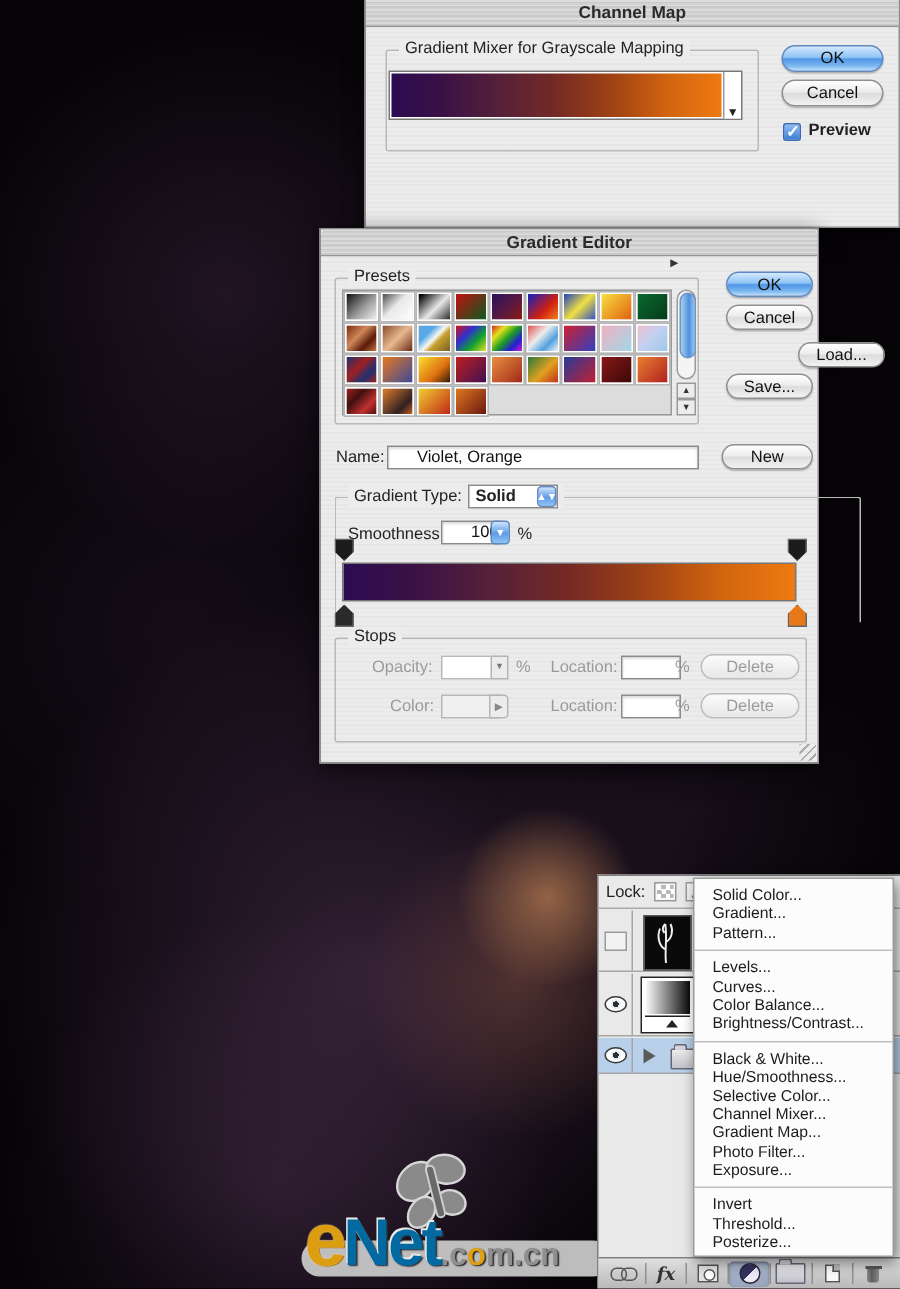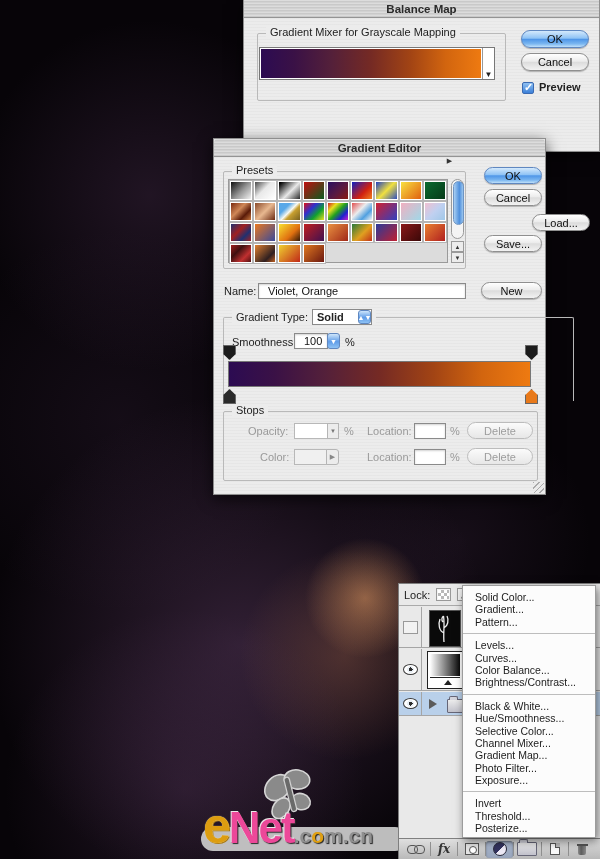--- a/index.html
+++ b/index.html
@@ -32,21 +32,21 @@
      font-size:11px;color:#222;white-space:nowrap;}
   .aquabtn{position:absolute;border:1px solid #8f8f8f;border-radius:9px;box-sizing:border-box;
      display:flex;align-items:center;justify-content:center;font-size:11px;color:#111;
      background:linear-gradient(180deg,#ffffff 0%,#ececec 45%,#dcdcdc 52%,#f2f2f2 100%);
      box-shadow:0 1px 1px rgba(0,0,0,.25);}
   .aquabtn.blue{border-color:#5f87c0;
      background:linear-gradient(180deg,#d4e9fc 0%,#8fc3f5 45%,#4f96e8 52%,#7ab6f0 80%,#bfe0fa 100%);}
   .aquabtn.disabled{color:#9d9d9d;border-color:#bcbcbc;box-shadow:none;
      background:linear-gradient(180deg,#fbfbfb,#e7e7e7);}
   .field{position:absolute;background:#fff;border:1px solid #8a8a8a;box-sizing:border-box;
-     font-size:11px;color:#111;padding:1px 9px;box-shadow:inset 0 1px 2px rgba(0,0,0,.18);}
+     font-size:11px;color:#111;padding:1px 19px;box-shadow:inset 0 1px 2px rgba(0,0,0,.18);}
   .field.disabled{border-color:#b8b8b8;box-shadow:none;color:#999;}
   .lbl{position:absolute;font-size:11px;color:#222;white-space:nowrap;}
   .lbl.dis{color:#9a9a9a;}
   .aquaarrow{position:absolute;width:13px;border:1px solid #5f87c0;border-radius:3px;box-sizing:border-box;
      background:linear-gradient(180deg,#cde5fb,#5f9ce8 55%,#8fc3f5);display:flex;align-items:center;
      justify-content:center;color:#fff;font-size:7px;line-height:1;}
   .checkbox{position:absolute;width:12px;height:12px;border:1px solid #888;background:#fff;
      box-sizing:border-box;border-radius:2px;}
   .checkbox.checked{border-color:#3a6ab2;background:linear-gradient(180deg,#8fc0f2,#3b7fd8);}
   .checkbox.checked::after{content:"✓";position:absolute;left:1px;top:-2px;color:#fff;font-size:11px;font-weight:bold;}
@@ -55,21 +55,21 @@
   #gm-dialog{left:243px;top:0;width:357px;height:152px;border-top:none;}
   #gm-dialog .titlebar{border-radius:0;}
   #gm-grad-well{position:absolute;left:15px;top:47px;width:236px;height:33px;border:1px solid #777;
      background:#fff;box-sizing:border-box;display:flex;}
   #gm-grad-bar{flex:1;margin:1px;}
   .violet-orange{background:linear-gradient(90deg,#2c0b52 0%,#3a1146 15%,#54203a 32%,#752a24 50%,#a24414 68%,#d2650f 84%,#ee7a11 100%);}
   #gm-grad-dd{width:11px;border-left:1px solid #999;background:#fff;display:flex;align-items:flex-end;
      justify-content:center;font-size:8px;color:#222;}
 
   
-  #ge-dialog{left:213px;top:138px;width:333px;height:357px;}
+  #ge-dialog{left:213px;top:152px;width:333px;height:357px;}
   #presets-grid{position:absolute;left:14px;top:40px;width:220px;height:84px;
      display:grid;grid-template-columns:repeat(9,1fr);grid-auto-rows:19px;gap:2px;
      background:#dcdcdc;padding:1px;box-sizing:border-box;border:1px solid #9a9a9a;}
   .swatch{border:1px solid #fff;outline:1px solid #b5b5b5;box-sizing:border-box;}
   #ge-scrollbar{position:absolute;left:237px;top:40px;width:13px;height:60px;border:1px solid #9a9a9a;
      background:#f4f4f4;border-radius:7px;box-sizing:border-box;}
   #ge-scroll-thumb{position:absolute;left:1px;top:1px;width:9px;height:42px;border-radius:6px;
      background:linear-gradient(90deg,#a8cef2,#4f90dd 60%,#9cc6ee);border:1px solid #6e95c4;}
   .scrollbtn{position:absolute;left:237px;width:13px;height:11px;border:1px solid #9a9a9a;background:#ececec;
      font-size:6px;color:#333;display:flex;align-items:center;justify-content:center;box-sizing:border-box;}
@@ -145,21 +145,21 @@
   .menu-sep{border-top:1px solid #bdbdbd;margin:5px 0;}
 
   
   #watermark{position:absolute;left:193px;top:763px;width:245px;height:96px;}
   #wm-pill{position:absolute;left:8px;top:64px;width:206px;height:24px;border-radius:12px;
      background:#cdcdcd;opacity:.92;}
   #wm-butterfly{position:absolute;left:66px;top:2px;transform:rotate(-14deg);}
   #wm-text{position:absolute;left:10px;top:34px;white-space:nowrap;}
   #wm-e{font-size:50px;font-weight:bold;color:#dd9d10;
      text-shadow:0 0 1px #f7e7b0,1px 1px 0 #a87408;letter-spacing:-2px;}
-  #wm-net{font-size:44px;font-weight:bold;color:#ec4899;letter-spacing:-2px;
+  #wm-net{font-size:44px;font-weight:bold;color:#0369a1;letter-spacing:-2px;
      text-shadow:-1px -1px 0 #e8e8e8,1px 1px 1px #2a2a2a;}
   .wm-sm{font-size:21px;font-weight:bold;color:#8f8f8f;text-shadow:1px 1px 1px #222;}
   .wm-sm.orange{color:#e0a012;}
 </style>
 </head>
 <body>
 
 <div class="canvas"></div>
 
 <div id="watermark">
@@ -263,21 +263,21 @@
     <div class="menu-item">Photo Filter...</div>
     <div class="menu-item">Exposure...</div>
     <div class="menu-sep"></div>
     <div class="menu-item">Invert</div>
     <div class="menu-item">Threshold...</div>
     <div class="menu-item">Posterize...</div>
   </div>
 
 <div id="gm-dialog" class="dialog">
   <div class="titlebar">
-    <span>Balance Map</span>
+    <span>Channel Map</span>
   </div>
   <div class="group" style="left:13px;top:33px;width:249px;height:68px;">
     <span class="legend">Gradient Mixer for Grayscale Mapping</span>
   </div>
   <div id="gm-grad-well">
     <div id="gm-grad-bar" class="violet-orange"></div>
     <div id="gm-grad-dd">
         <span>▼</span>
       </div>
   </div>

